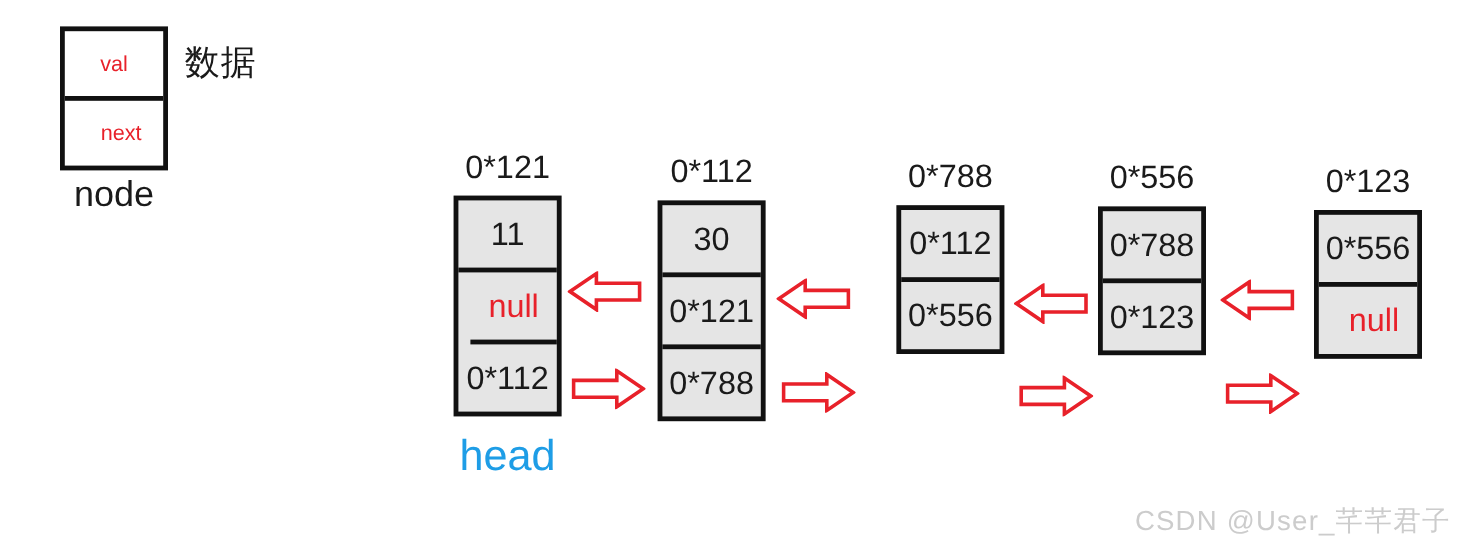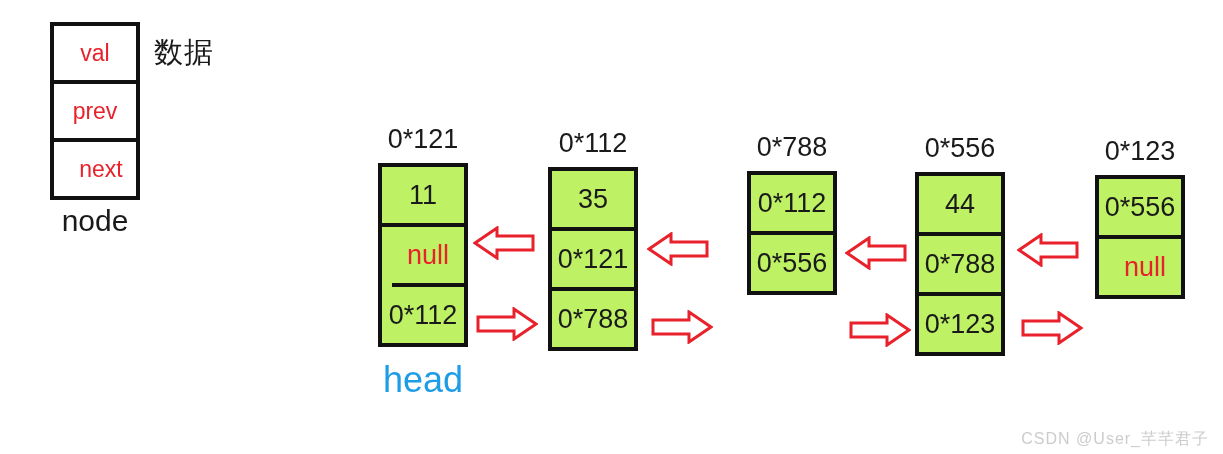--- a/index.html
+++ b/index.html
@@ -19,21 +19,21 @@
 
   
   .legend{position:absolute;left:50px;top:22px;}
   .legend-flex{display:flex;align-items:flex-start;}
   .legend-box{
     width:82px;border:4px solid var(--black);
     display:flex;flex-direction:column;
   }
   .legend-cell{
     height:54px;display:flex;align-items:center;justify-content:center;
-    font-size:23px;color:var(--red);
+    font-size:18px;color:var(--red);
     border-bottom:4px solid var(--black);
   }
   .legend-cell:last-child{border-bottom:none;margin-left:12px;}
   .legend-descs{display:flex;flex-direction:column;margin-left:14px;}
   .legend-desc{
     height:62px;display:flex;align-items:center;
     font-size:29px;color:#1a1a1a;letter-spacing:1px;
   }
   .legend-caption{
     margin-top:4px;text-align:center;width:90px;
@@ -46,21 +46,21 @@
   .n2{left:548px;top:128px;}
   .n3{left:747px;top:132px;}
   .n4{left:915px;top:133px;}
   .n5{left:1095px;top:136px;}
   .addr{
     text-align:center;font-size:27px;color:#1a1a1a;
     margin-bottom:8px;white-space:nowrap;
   }
   .box{
     width:82px;border:4px solid var(--black);
-    display:flex;flex-direction:column;background:#bef264;
+    display:flex;flex-direction:column;background:#e5e5e5;
   }
   .cell{
     height:56px;display:flex;align-items:center;justify-content:center;
     font-size:27px;color:#1a1a1a;white-space:nowrap;
     border-bottom:4px solid var(--black);
   }
   .cell:last-child{border-bottom:none;}
   .cell.red{color:var(--red);margin-left:10px;}
   .tag{
     margin-top:12px;text-align:center;
@@ -76,35 +76,34 @@
   .a3L{left:845px;top:236px;}
   .a3R{left:849px;top:313px;}
   .a4L{left:1017px;top:233px;}
   .a4R{left:1021px;top:311px;}
   .arrow svg{display:block;width:100%;height:100%;}
   .arrow polygon{fill:#ffffff;stroke:var(--red);stroke-width:3;stroke-linejoin:miter;}
 
   
   .watermark{
     position:absolute;right:14px;bottom:4px;
-    font-size:16px;color:var(--wm);
+    font-size:23px;color:var(--wm);
     text-shadow:1px 1px 0 #ffffff;
     letter-spacing:1px;
   }
 </style>
 </head>
 <body>
 
 <div class="canvas">
 
   <div class="legend">
     <div class="legend-flex">
       <div class="legend-box">
         <div class="legend-cell">val</div>
-        <div class="legend-cell">prev</div>
         <div class="legend-cell">next</div>
       </div>
       <div class="legend-descs">
         <div class="legend-desc">数据</div>
       </div>
     </div>
     <div class="legend-caption">node</div>
   </div>
 
   <div class="node n1">
@@ -113,40 +112,39 @@
       <div class="cell">11</div>
       <div class="cell red">null</div>
       <div class="cell">0*112</div>
     </div>
     <div class="tag">head</div>
   </div>
 
   <div class="node n2">
     <div class="addr">0*112</div>
     <div class="box">
-      <div class="cell">35</div>
+      <div class="cell">30</div>
       <div class="cell">0*121</div>
       <div class="cell">0*788</div>
     </div>
     <div class="tag"></div>
   </div>
 
   <div class="node n3">
     <div class="addr">0*788</div>
     <div class="box">
       <div class="cell">0*112</div>
       <div class="cell">0*556</div>
     </div>
     <div class="tag"></div>
   </div>
 
   <div class="node n4">
     <div class="addr">0*556</div>
     <div class="box">
-      <div class="cell">44</div>
       <div class="cell">0*788</div>
       <div class="cell">0*123</div>
     </div>
     <div class="tag"></div>
   </div>
 
   <div class="node n5">
     <div class="addr">0*123</div>
     <div class="box">
       <div class="cell">0*556</div>

